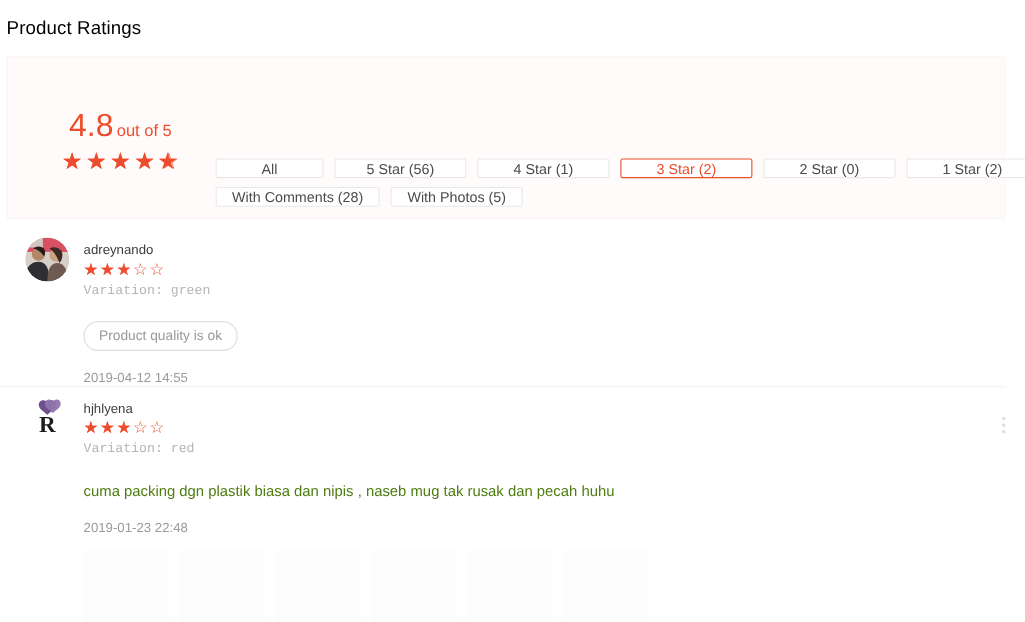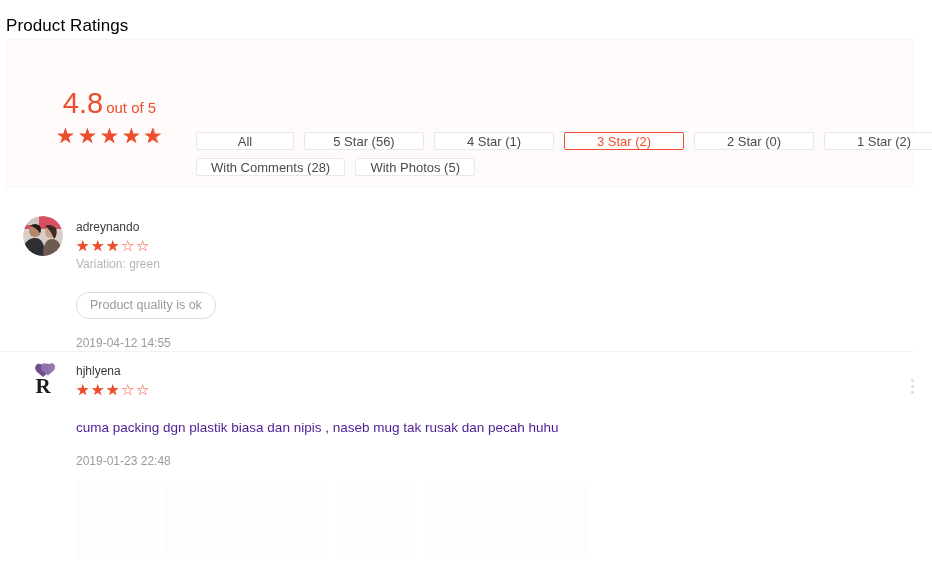--- a/index.html
+++ b/index.html
@@ -31,21 +31,21 @@
     font-size: 17px;
     line-height: 22px;
     color: #000000;
     letter-spacing: 0.1px;
   }
 
   
   .summary-panel {
     position: absolute;
     left: 6px;
-    top: 39px;
+    top: 51px;
     width: 908px;
     height: 148px;
     background: #fffbfa;
     border: 1px solid #fbf5f4;
     box-sizing: border-box;
   }
 
   .score-block {
     position: absolute;
     left: 30px;
@@ -189,35 +189,36 @@
     line-height: 15px;
     font-size: 15px;
   }
   .star-empty { color: #ee8b73; }
 
   .variation {
     margin-top: 3px;
     font-size: 12px;
     color: #b5b5b5;
     line-height: 16px;
+    font-family: Liberation Mono, monospace;
   }
   .tag-pill {
     display: inline-block;
     margin-top: 20px;
     padding: 5px 13px 6px 13px;
     border: 1px solid #dcdcdc;
     border-radius: 13px;
     font-size: 12.5px;
     color: #9a9a9a;
     line-height: 14px;
   }
   .review-text {
     margin-top: 21px;
     font-size: 13.5px;
-    color: #4c1d95;
+    color: #4d7c0f;
     line-height: 19px;
   }
   .review-date {
     margin-top: 16px;
     font-size: 12px;
     color: #9b9b9b;
     line-height: 16px;
   }
   .helpful-row {
     margin-top: 17px;
@@ -401,20 +402,21 @@
               <span class="base star-empty">☆</span>
               <span class="clip" style="width: 100%;">★</span>
             </span>
             <span class="star" style="width: 15px; height: 15px; line-height: 15px; font-size: 15px;">
               <span class="base star-empty">☆</span>
             </span>
             <span class="star" style="width: 15px; height: 15px; line-height: 15px; font-size: 15px;">
               <span class="base star-empty">☆</span>
             </span>
           </div>
+          <div class="variation">Variation: red</div>
           <div class="review-text">cuma packing dgn plastik biasa dan nipis , naseb mug tak rusak dan pecah huhu</div>
           <div class="review-date">2019-01-23 22:48</div>
           <div class="photo-strip">
             <div class="photo-thumb"></div>
             <div class="photo-thumb"></div>
             <div class="photo-thumb"></div>
             <div class="photo-thumb"></div>
             <div class="photo-thumb"></div>
             <div class="photo-thumb"></div>
           </div>

